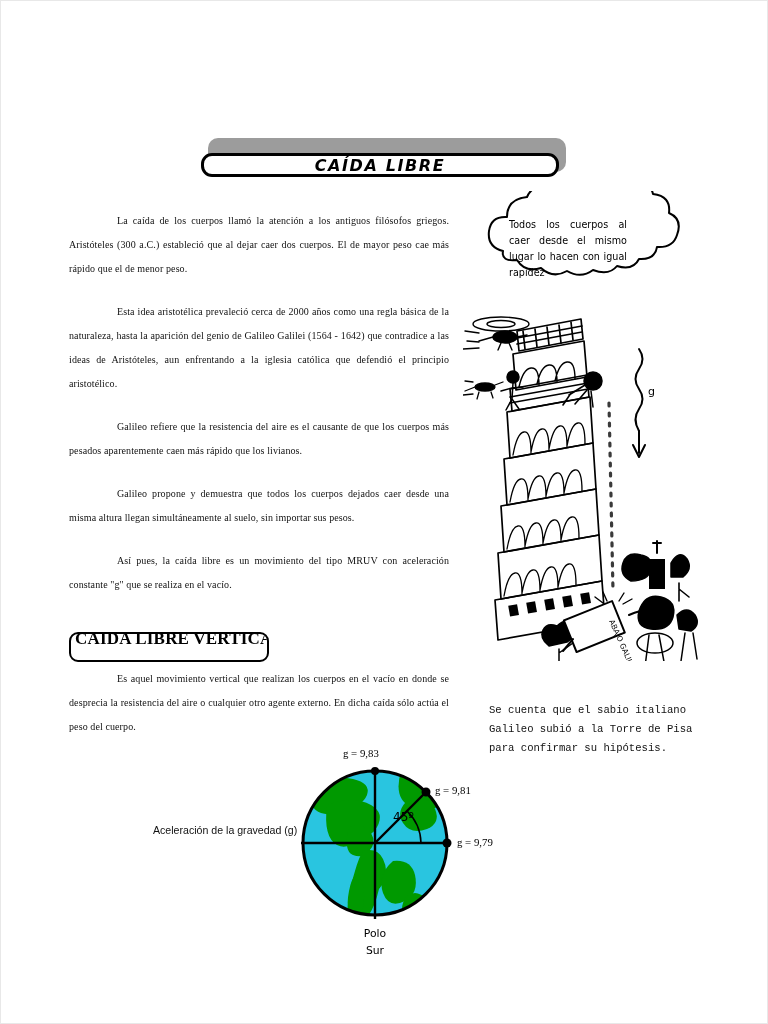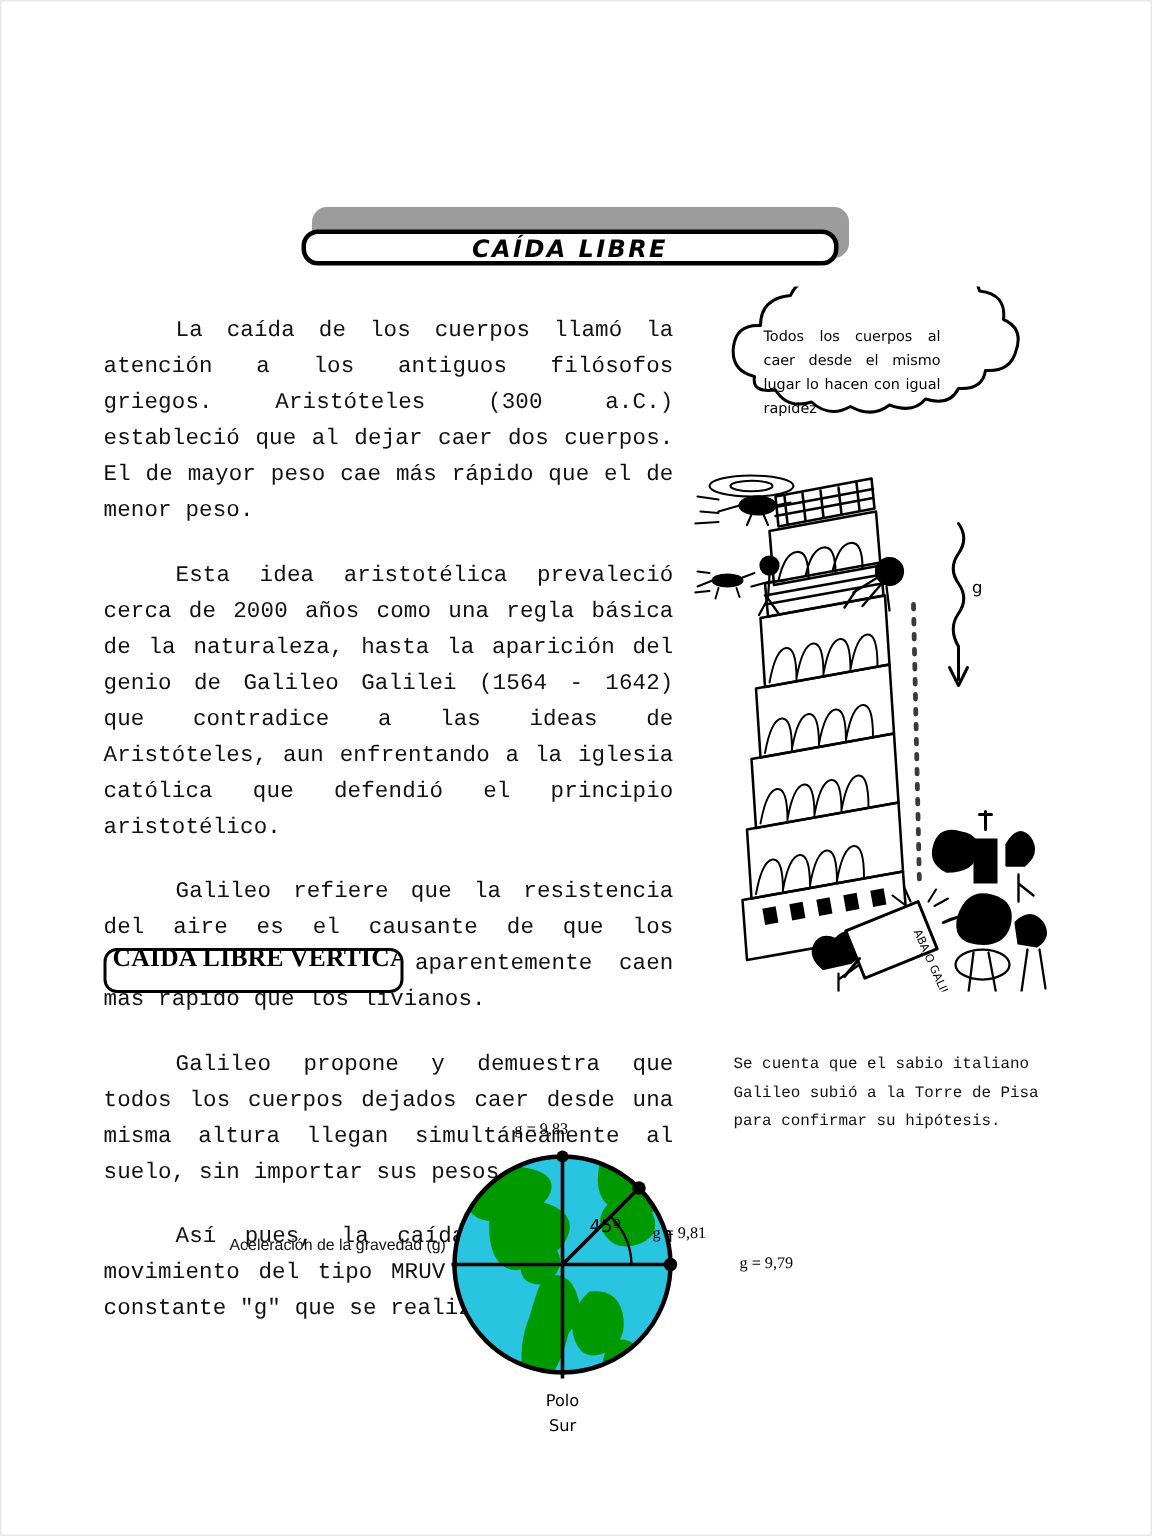--- a/index.html
+++ b/index.html
@@ -56,22 +56,22 @@
   }
 
   
   .col-left {
     position: absolute;
     left: 68px; top: 208px;
     width: 380px;
   }
   p.para {
     margin: 0 0 19px 0;
-    font-family: Liberation Mono, monospace;
-    font-size: 15px;
+    font-family: Liberation Serif, serif;
+    font-size: 10px;
     line-height: 24px;
     color: #111111;
     text-align: justify;
     text-indent: 48px;
     letter-spacing: 0.1px;
   }
 
   
   .subtitle-wrap {
     position: absolute;
@@ -171,20 +171,23 @@
     <p class="para">Galileo propone y demuestra que todos los cuerpos dejados caer desde una misma altura llegan simultáneamente al suelo, sin importar sus pesos.</p>
     <p class="para">Así pues, la caída libre es un movimiento del tipo MRUV con aceleración constante "g" que se realiza en el vacío.</p>
   </div>
 
   <div class="subtitle-wrap">
     <div class="subtitle-box">
       <span class="subtitle-text">CAÍDA LIBRE VERTICAL</span>
     </div>
   </div>
 
+  <div class="col-left-2">
+    <p class="para">Es aquel movimiento vertical que realizan los cuerpos en el vacío en donde se desprecia la resistencia del aire o cualquier otro agente externo. En dicha caída sólo actúa el peso del cuerpo.</p>
+  </div>
 
   <div class="illus">
     <svg width="245" height="470" viewBox="0 0 245 470">
       <g fill="none" stroke="#000" stroke-width="1.6" stroke-linejoin="round" stroke-linecap="round">
 
         <g>
           <path d="M40 60 q-16 -4 -14 -20 q2 -15 18 -14 q0 -18 20 -20 q6 -14 24 -10
                    q8 -13 26 -7 q12 -14 28 -4 q16 -8 26 5 q18 -3 22 13 q18 2 16 19
                    q14 6 8 22 q-4 13 -20 12 q-2 13 -18 12 q-6 12 -22 7
                    q-8 10 -24 4 q-12 9 -26 1 q-14 8 -26 -3 q-16 5 -24 -8
@@ -361,22 +364,22 @@
         <circle cx="78" cy="18" r="4"></circle>
         <circle cx="129" cy="39" r="4.5"></circle>
         <circle cx="150" cy="90" r="4.5"></circle>
       </g>
 
       <text x="96" y="68" font-family="DejaVu Sans, sans-serif" font-size="12" fill="#000">45º</text>
     </svg>
 
     
     <div class="g-lbl" style="left:46px; top:-6px;">g = 9,83</div>
-    <div class="g-lbl" style="left:138px; top:31px;margin-top:32px;">g = 9,81</div>
-    <div class="g-lbl" style="left:160px; top:83px;margin-left:36px;">g = 9,79</div>
+    <div class="g-lbl" style="left:138px; top:31px;">g = 9,81</div>
+    <div class="g-lbl" style="left:160px; top:83px;">g = 9,79</div>
 
     <div class="polo-lbl" style="left:48px; top:160px;margin-top:12px;">
       <div>Polo</div>
       <div>Sur</div>
     </div>
   </div>
 
 </div>
 
 </body></html>

